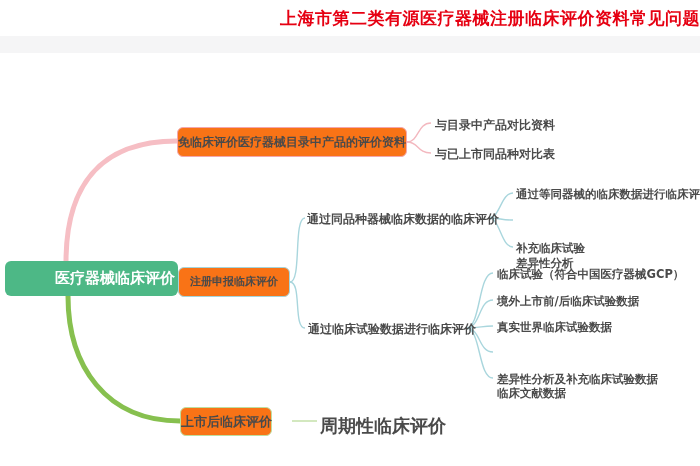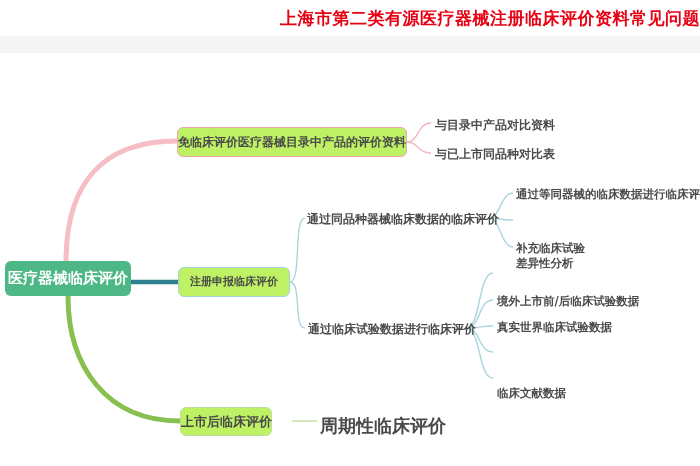--- a/index.html
+++ b/index.html
@@ -21,27 +21,27 @@
     background:#f5f5f6;
   }
   .map{position:absolute;inset:0;}
   .links{position:absolute;left:0;top:0;pointer-events:none;}
   .node{
     position:absolute;
     color:#4a4a4a;font-weight:bold;
     white-space:nowrap;
   }
   .box{
-    background:#bef264;border:1px solid #ccc;border-radius:6px;
+    background:#f97316;border:1px solid #ccc;border-radius:6px;
     text-align:center;box-sizing:border-box;
   }
   .root{
     left:5px;top:261px;width:126px;height:35px;
     background:#4db886;border-radius:6px;
-    color:#ffffff;font-size:15px;line-height:35px;text-align:center;
+    color:#ffffff;font-size:15px;line-height:35px;text-align:center;padding-left:47px;
   }
   .b1{left:177px;top:127px;width:230px;height:30px;border-color:#f2a7ae;font-size:12px;line-height:28px;}
   .b2{left:178px;top:267px;width:112px;height:30px;border-color:#a5d4da;font-size:11px;line-height:28px;}
   .b3{left:180px;top:407px;width:92px;height:29px;border-color:#bede9f;font-size:13px;line-height:27px;}
   .lvl2{font-size:12px;}
   .lvl3{font-size:11.5px;}
   .c1a{left:435px;top:117px;}
   .c1b{left:435px;top:146px;}
   .c2a{left:307px;top:211px;}
   .c2b{left:308px;top:321px;}
@@ -94,21 +94,23 @@
     <div class="node box b1">免临床评价医疗器械目录中产品的评价资料</div>
     <div class="node lvl2 c1a">与目录中产品对比资料</div>
     <div class="node lvl2 c1b">与已上市同品种对比表</div>
 
     <div class="node box b2">注册申报临床评价</div>
     <div class="node lvl2 c2a">通过同品种器械临床数据的临床评价</div>
     <div class="node lvl3 g2a1">通过等同器械的临床数据进行临床评价</div>
     <div class="node lvl3 g2a2">差异性分析</div>
     <div class="node lvl3 g2a3">补充临床试验</div>
     <div class="node lvl2 c2b">通过临床试验数据进行临床评价</div>
+    <div class="node lvl3 g2b1">临床试验（符合中国医疗器械GCP）</div>
     <div class="node lvl3 g2b2">境外上市前/后临床试验数据</div>
     <div class="node lvl3 g2b3">真实世界临床试验数据</div>
     <div class="node lvl3 g2b4">临床文献数据</div>
+    <div class="node lvl3 g2b5">差异性分析及补充临床试验数据</div>
 
     <div class="node box b3">上市后临床评价</div>
     <div class="node lvl2 c3a">周期性临床评价</div>
 
   </div>
 </div>
 
 </body></html>

